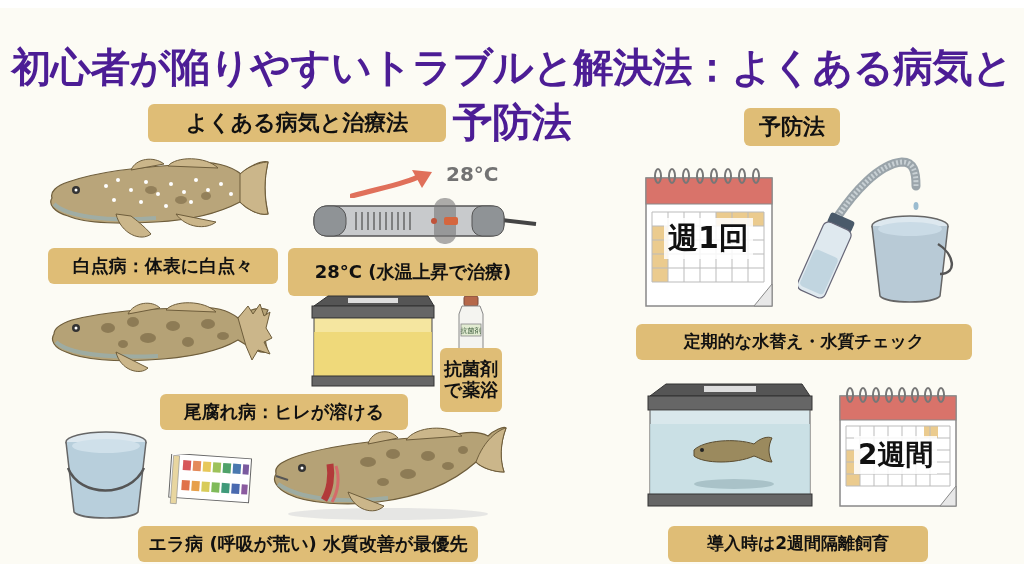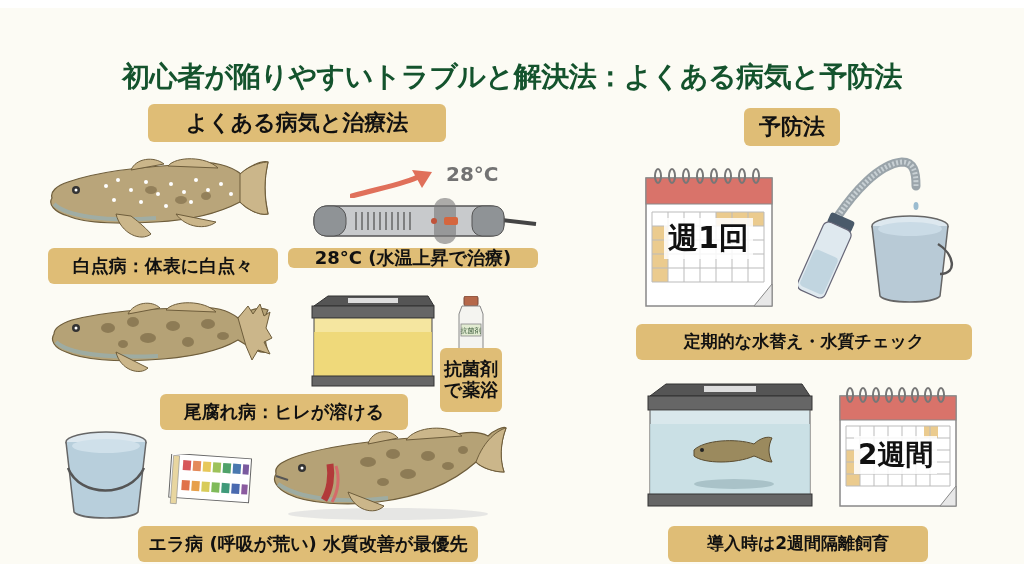--- a/index.html
+++ b/index.html
@@ -1,19 +1,19 @@
 <!DOCTYPE html>
 <html><head>
 <meta charset="utf-8">
 <style>
   * { box-sizing: border-box; margin: 0; padding: 0; }
   html, body { width: 1024px; height: 576px; overflow: hidden; background: #ffffff; }
   body { font-family: "DejaVu Sans", "Liberation Sans", sans-serif; color: #111; position: relative; }
   .canvas { position: absolute; left: 0; top: 8px; width: 1024px; height: 556px; background: #fcfbf4; }
-  .title { position: absolute; left: 0; top: 50px; width: 1024px; text-align: center; font-size: 28px; font-weight: bold; letter-spacing: -0.5px; color: #14532d; }
+  .title { position: absolute; left: 0; top: 32px; width: 1024px; text-align: center; font-size: 40px; font-weight: bold; letter-spacing: -0.5px; color: #4c1d95; }
   .label { position: absolute; background: #dfbd76; border-radius: 6px; font-weight: bold; color: #111; white-space: nowrap; display: flex; align-items: center; justify-content: center; line-height: 1.15; }
   .hdr { font-size: 22px; padding: 2px 10px; }
   .cap { font-size: 18px; padding: 3px 7px; }
   .cap-sm { font-size: 17px; padding: 3px 6px; }
   .abs { position: absolute; }
   svg { display: block; }
   .cal-text { position: absolute; font-weight: bold; color: #111; background: rgba(255,255,255,0.85); padding: 0 4px; }
   .temp { position: absolute; font-weight: bold; font-size: 20px; color: #737373; }
 </style>
 </head>
@@ -86,21 +86,21 @@
           <line x1="92" y1="14" x2="92" y2="32"></line>
         <line x1="98" y1="14" x2="98" y2="32"></line>
       </g>
       <rect x="122" y="0" width="22" height="46" rx="10" fill="#777" opacity="0.6"></rect>
       <circle cx="122" cy="23" r="3" fill="#c0533a"></circle>
       <rect x="132" y="19" width="14" height="8" rx="2" fill="#d5663e"></rect>
     </svg>
   </div>
 
   <div class="label cap" style="left:48px; top:240px; width:230px; height:36px;">白点病：体表に白点々</div>
-  <div class="label cap" style="left:288px; top:240px; width:250px; height:20px;">28°C (水温上昇で治療)</div>
+  <div class="label cap" style="left:288px; top:240px; width:250px; height:48px;">28°C (水温上昇で治療)</div>
 
   <div class="abs" style="left:48px; top:290px;">
     <svg width="225" height="80" viewBox="0 0 225 80">
       <path d="M150,10 C165,8 180,12 190,20 C198,12 212,8 220,12 C214,24 216,40 220,54 C210,56 200,48 190,42 C170,54 140,60 100,62 C70,64 35,62 18,54 C6,50 2,42 6,36 C6,30 12,26 24,22 C55,14 100,10 150,10 Z" fill="#b5a276" stroke="#6e5d3b" stroke-width="1.2"></path>
       <path d="M8,44 C20,56 60,60 110,58" fill="none" stroke="#8fb3c0" stroke-width="4" opacity="0.6"></path>
       <path d="M80,16 C86,4 104,2 112,10 Z" fill="#cbb68a" stroke="#6e5d3b"></path>
       <path d="M118,12 C126,2 156,2 168,14 Z" fill="#cbb68a" stroke="#6e5d3b"></path>
       <path d="M190,20 L200,8 L205,16 L212,6 L216,18 L222,14 L218,30 L224,40 L216,44 L222,56 L210,52 L204,62 L198,48 Z" fill="#cbb68a" stroke="#6e5d3b"></path>
       <path d="M68,54 C72,72 92,78 100,70 Z" fill="#cbb68a" stroke="#6e5d3b"></path>
       <circle cx="28" cy="30" r="4" fill="#333"></circle>

